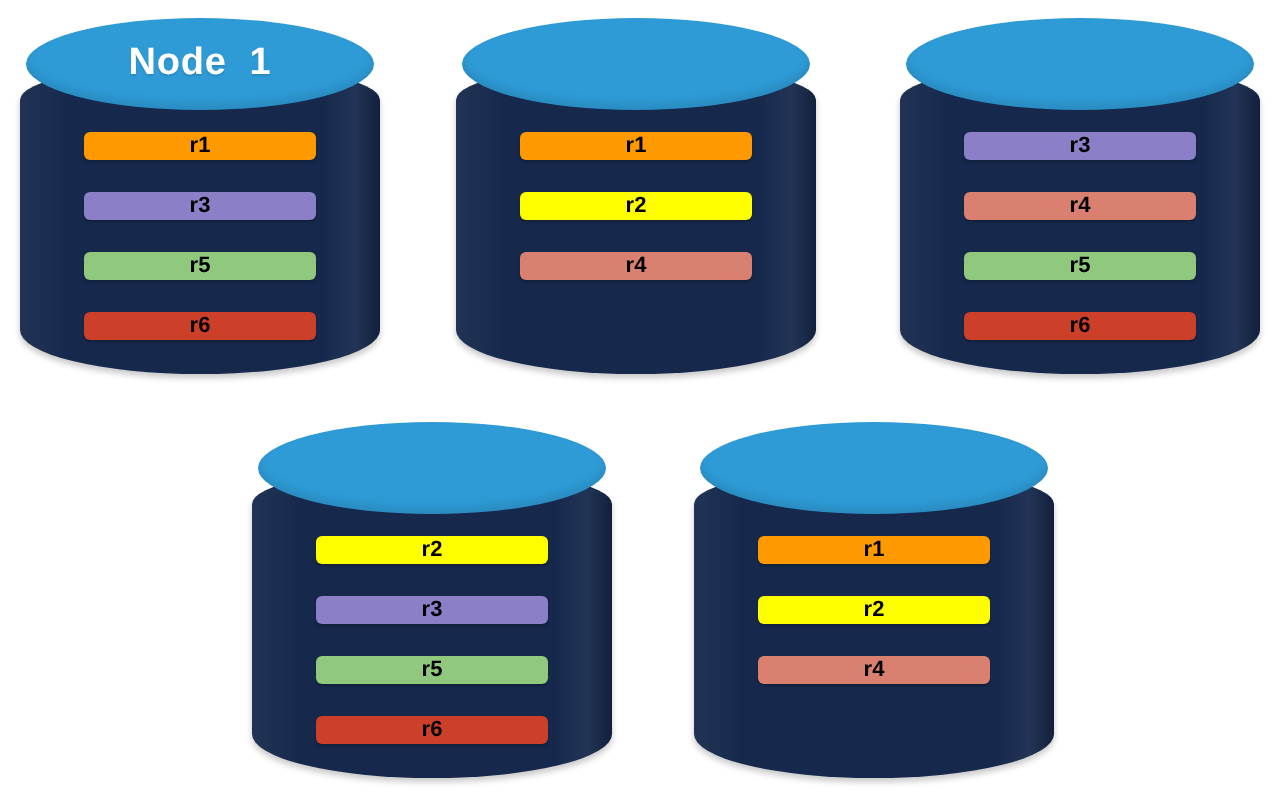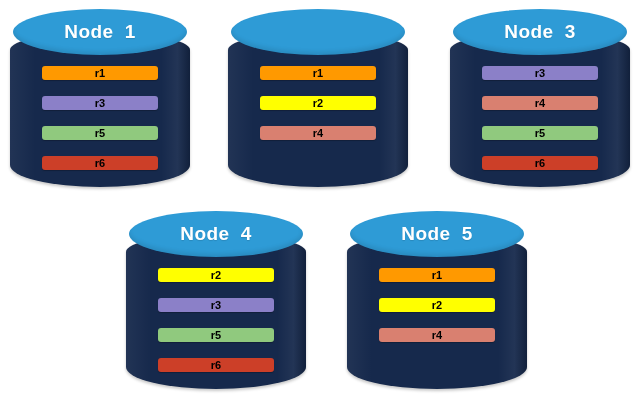--- a/index.html
+++ b/index.html
@@ -130,44 +130,41 @@
       <div class="records">
         <div class="record" style="background: rgb(255, 153, 0);">r1</div>
         <div class="record" style="background: rgb(255, 255, 0);">r2</div>
         <div class="record" style="background: rgb(217, 128, 112);">r4</div>
       </div>
     </div>
     <div class="node" style="left: 450px; top: 9px;">
       <div class="cyl-body"></div>
       <div class="cyl-shade"></div>
       <div class="cyl-top"></div>
-      <div class="node-title">Node  3</div>
       <div class="records">
         <div class="record" style="background: rgb(139, 128, 200);">r3</div>
         <div class="record" style="background: rgb(217, 128, 112);">r4</div>
         <div class="record" style="background: rgb(144, 201, 126);">r5</div>
         <div class="record" style="background: rgb(204, 63, 40);">r6</div>
       </div>
     </div>
     <div class="node" style="left: 126px; top: 211px;">
       <div class="cyl-body"></div>
       <div class="cyl-shade"></div>
       <div class="cyl-top"></div>
-      <div class="node-title">Node  4</div>
       <div class="records">
         <div class="record" style="background: rgb(255, 255, 0);">r2</div>
         <div class="record" style="background: rgb(139, 128, 200);">r3</div>
         <div class="record" style="background: rgb(144, 201, 126);">r5</div>
         <div class="record" style="background: rgb(204, 63, 40);">r6</div>
       </div>
     </div>
     <div class="node" style="left: 347px; top: 211px;">
       <div class="cyl-body"></div>
       <div class="cyl-shade"></div>
       <div class="cyl-top"></div>
-      <div class="node-title">Node  5</div>
       <div class="records">
         <div class="record" style="background: rgb(255, 153, 0);">r1</div>
         <div class="record" style="background: rgb(255, 255, 0);">r2</div>
         <div class="record" style="background: rgb(217, 128, 112);">r4</div>
       </div>
     </div>
   </div>
 
 </body></html>

